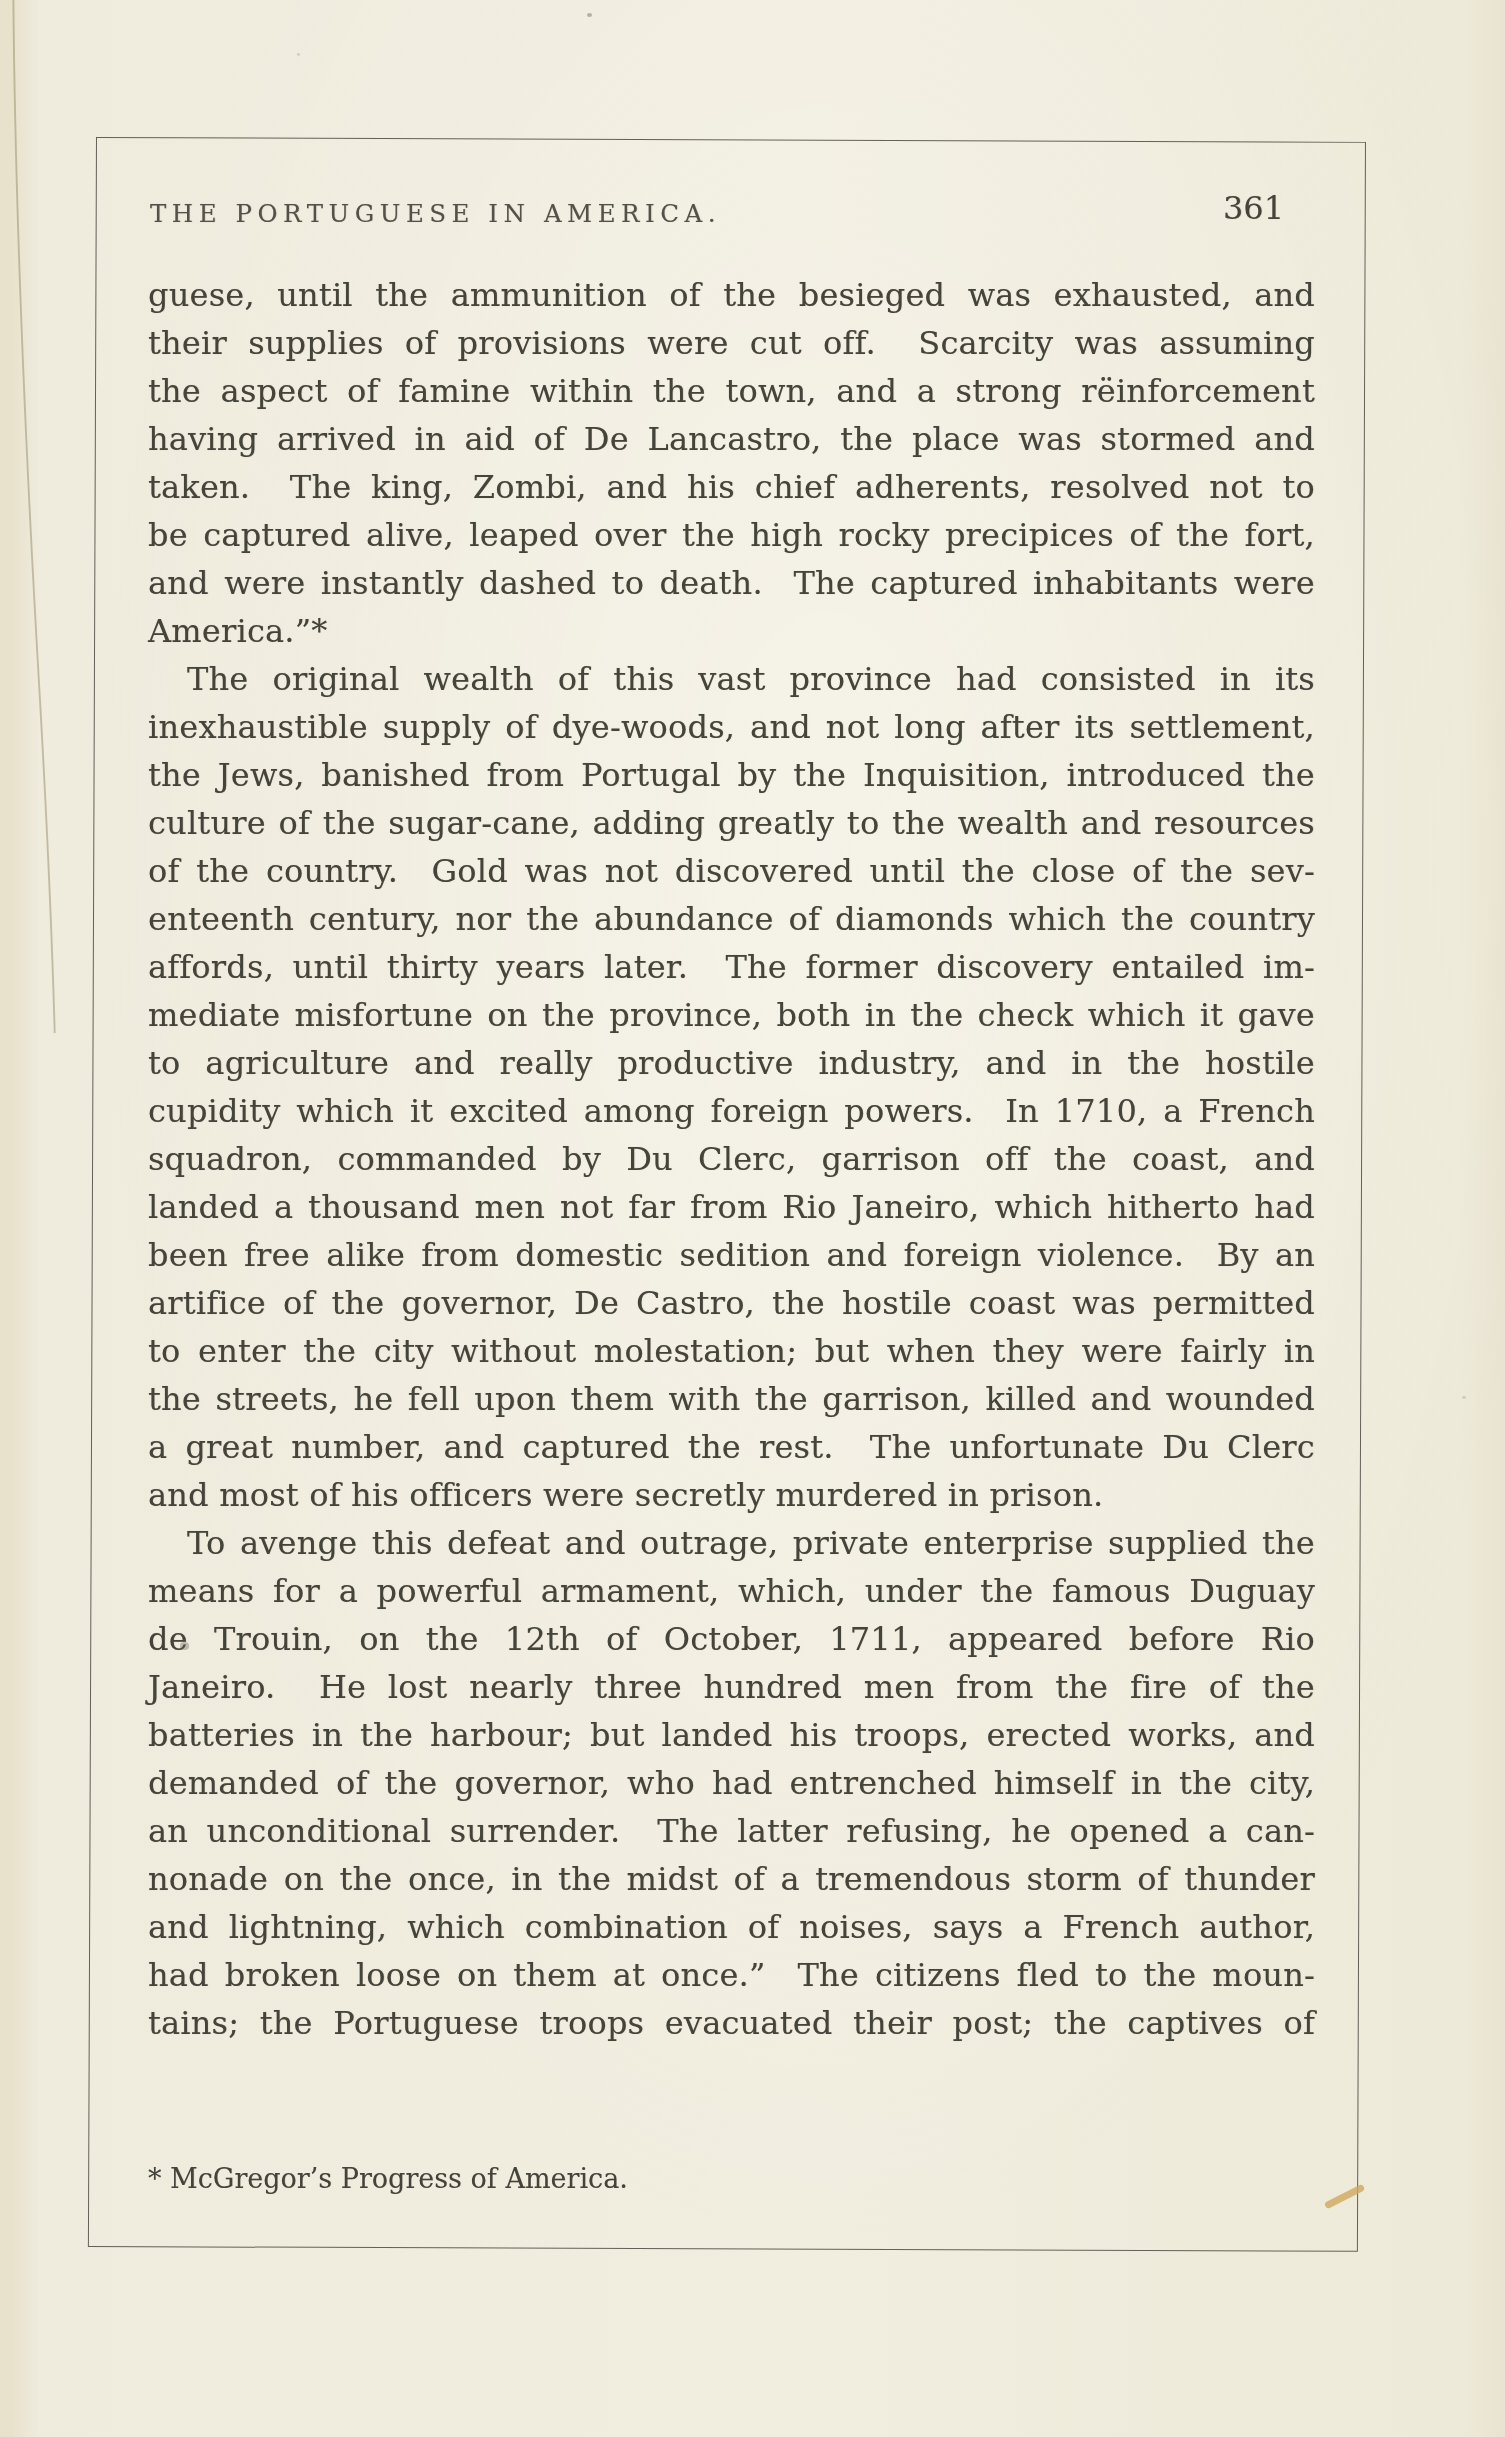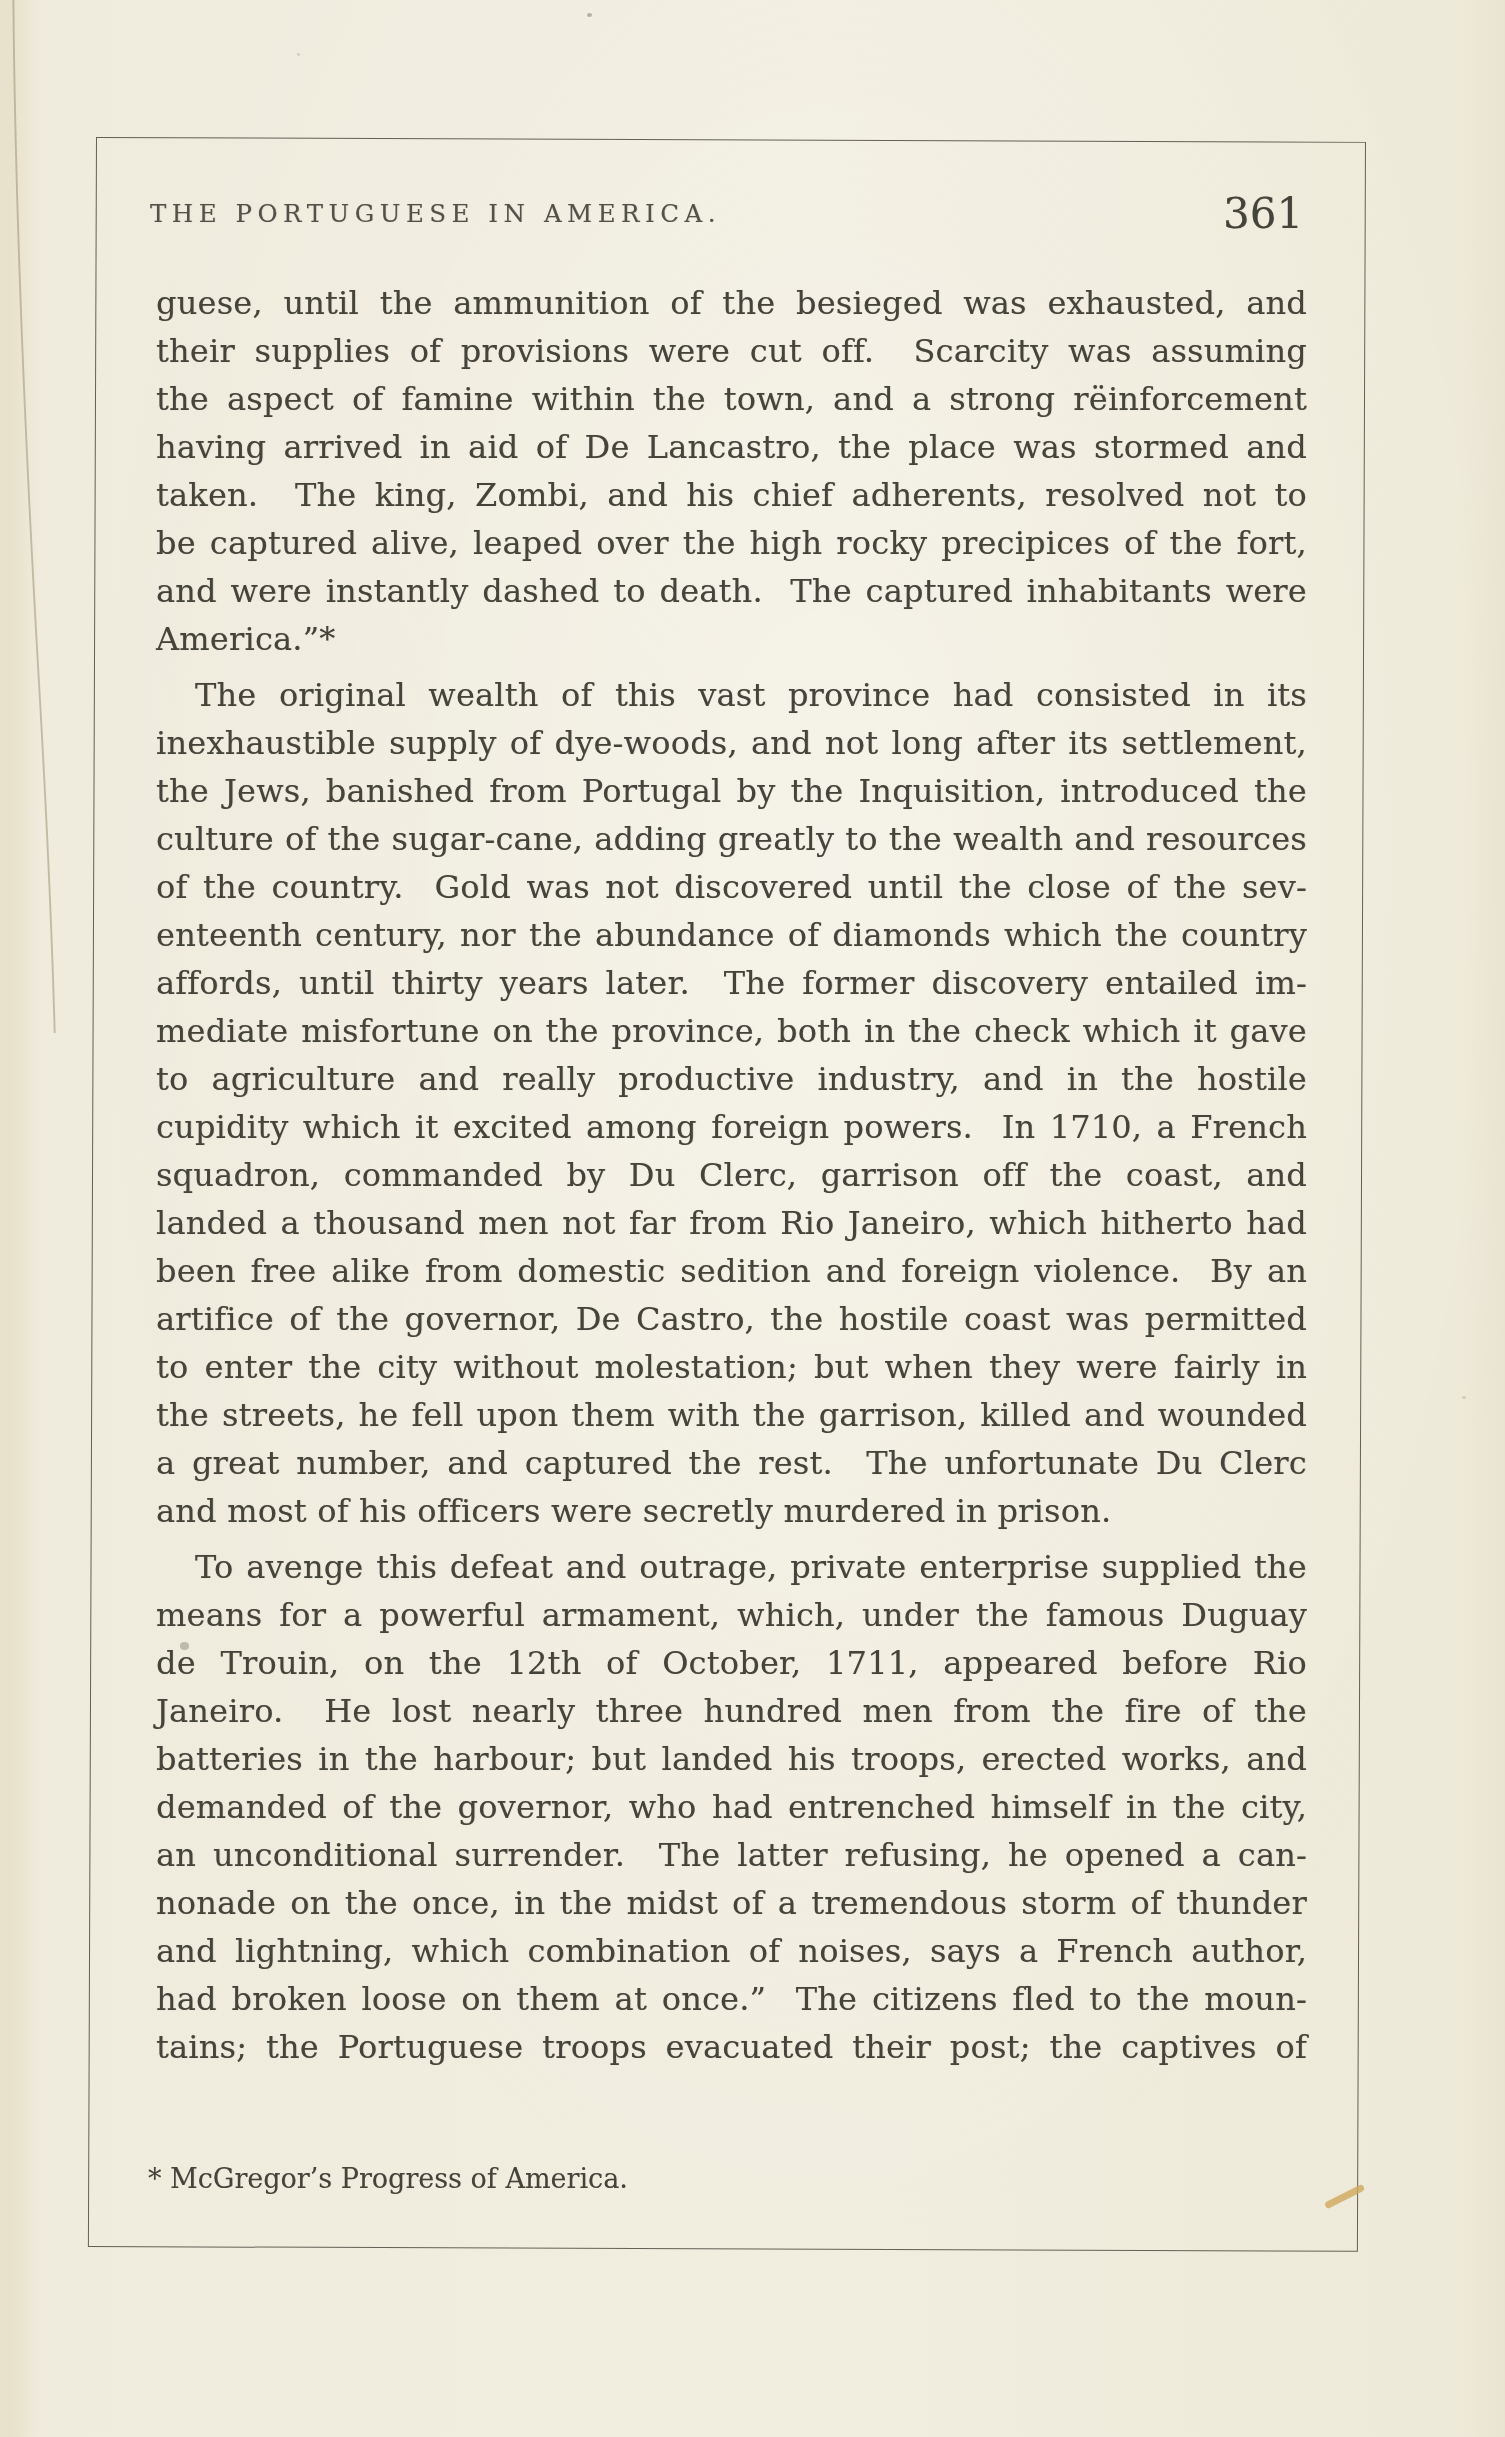--- a/index.html
+++ b/index.html
@@ -28,29 +28,29 @@
   }
   .running-title{
     position:absolute;left:150px;top:199px;width:1062px;
     text-align:left;font-size:24.4px;letter-spacing:5.6px;
     color:var(--ink-light);
     text-shadow:0.4px 0.4px 0.7px rgba(70,68,58,0.35);
     white-space:nowrap;
   }
   .page-number{
     position:absolute;left:1223px;top:189px;width:85px;
-    font-size:42px;color:var(--ink);
+    font-size:32px;color:var(--ink);
     text-shadow:0.4px 0.4px 0.7px rgba(70,68,58,0.3);
   }
   .text-column{
     position:absolute;left:148px;top:271px;width:1167px;
     font-size:32px;line-height:48px;letter-spacing:0.2px;
     text-shadow:0.3px 0.3px 0.7px rgba(69,68,59,0.35);
   }
-  .paragraph{margin:8px;}
+  .paragraph{margin:0;}
   .line{text-align:justify;text-align-last:justify;white-space:normal;}
   .line-last{text-align-last:left;}
   .line-indent{text-indent:39px;}
   .footnote{
     position:absolute;left:148px;top:2163px;width:1167px;
     font-size:27px;
     text-shadow:0.3px 0.3px 0.6px rgba(69,68,59,0.3);
   }
   .pencil-mark{
     position:absolute;left:1323px;top:2193px;width:43px;height:6.6px;

